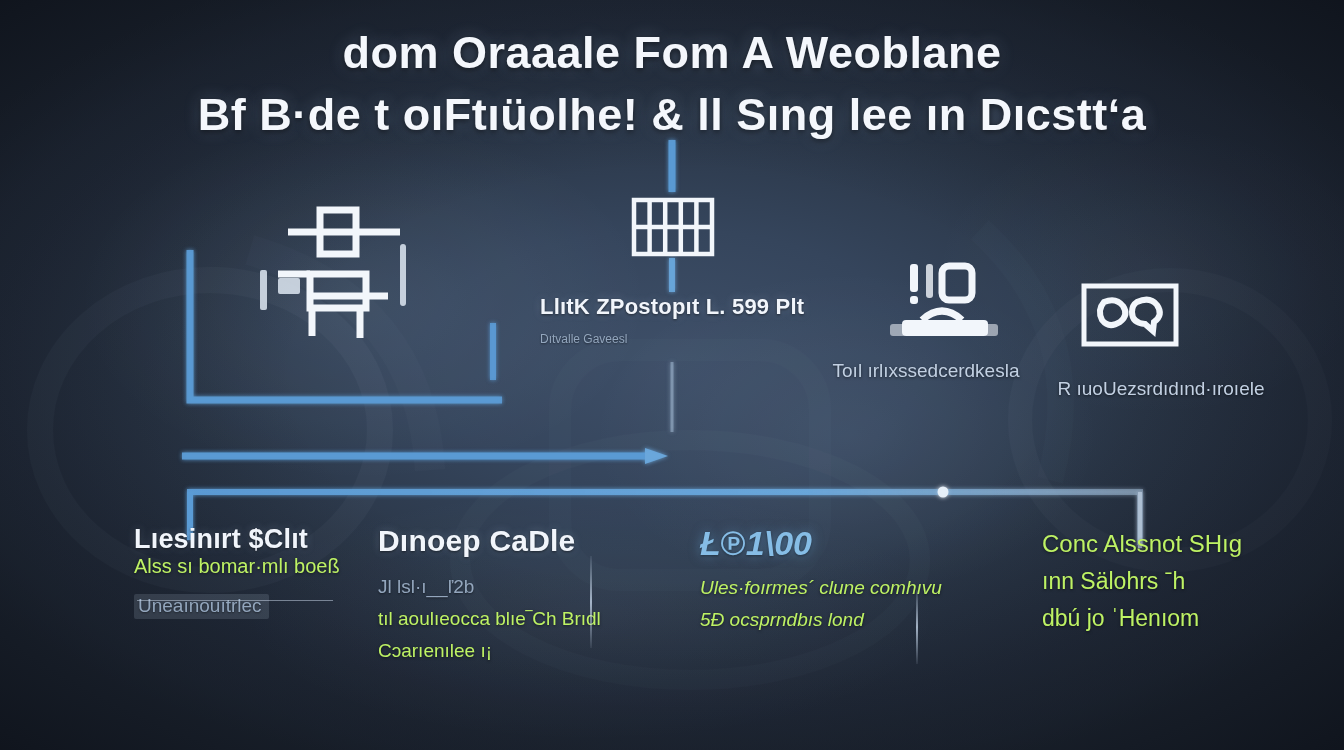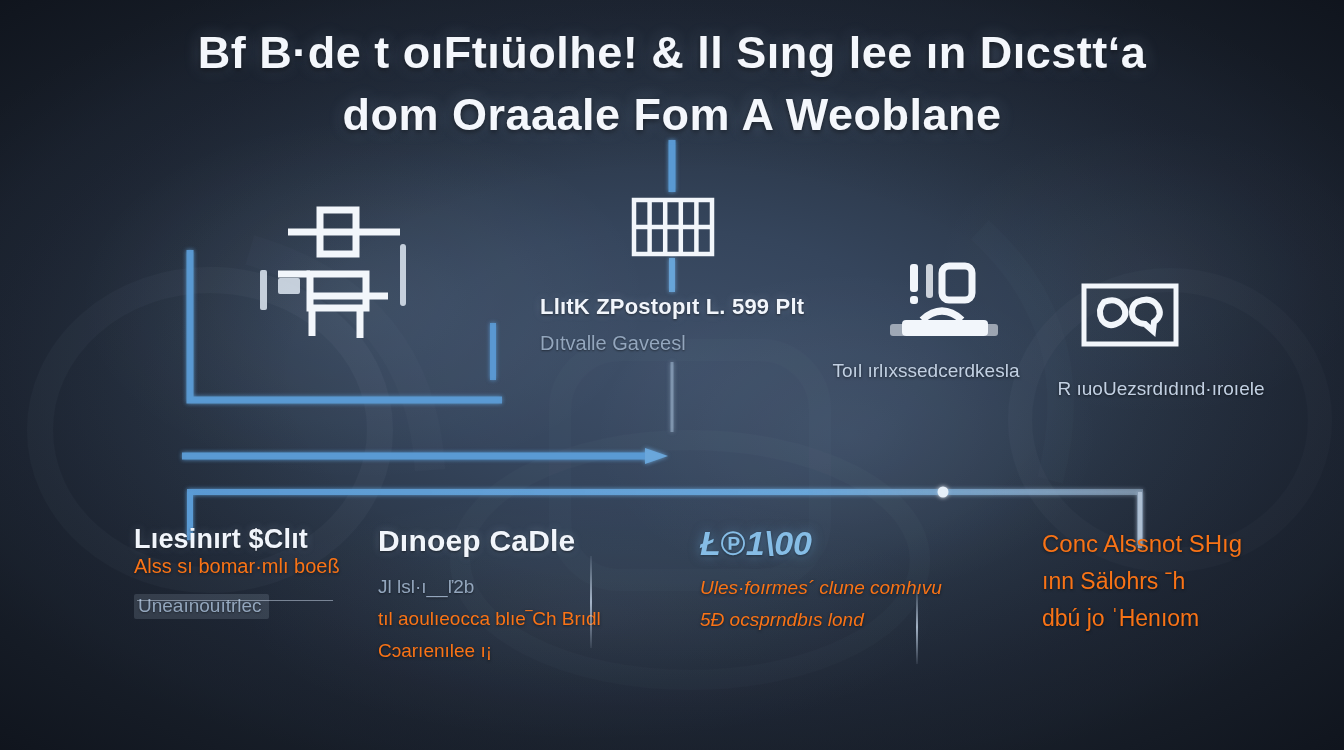--- a/index.html
+++ b/index.html
@@ -63,21 +63,21 @@
   
   .tcol { position: absolute; }
   .t-head {
     color: #f1f5fb;
     font-weight: bold;
     letter-spacing: .2px;
     text-shadow: 0 1px 3px rgba(0,0,0,.55), 0 0 9px rgba(190,215,245,.25);
     white-space: nowrap;
   }
   .t-sub {
-    color: #f97316;
+    color: #bef264;
     text-shadow: 0 1px 3px rgba(0,0,0,.5);
     white-space: nowrap;
   }
   .t-dim {
     color: #93a6bd;
     text-shadow: 0 1px 2px rgba(0,0,0,.45);
     white-space: nowrap;
   }
   .t-caption {
     color: #c2d0e2;
@@ -180,22 +180,22 @@
       <path d="M190 540 L190 492 L1140 492 L1140 545" fill="none" stroke="url(#blueFade)" stroke-width="6" stroke-linejoin="miter" opacity=".95"></path>
 
       <circle cx="943" cy="492" r="5.5" fill="#eaf2fb" opacity=".95"></circle>
 
       <line x1="190" y1="492" x2="190" y2="540" stroke="#5b9bd5" stroke-width="6" opacity=".9"></line>
       <line x1="1140" y1="492" x2="1140" y2="548" stroke="#b9c9dd" stroke-width="4" opacity=".75"></line>
     </g>
   </svg>
 
   <div id="title-block">
+    <div class="line">dom Oraaale Fom A Weoblane</div>
     <div class="line">Bf B·de t oıFtıüolhe! &amp; ll Sıng lee ın Dıcsttʻa</div>
-    <div class="line">dom Oraaale Fom A Weoblane</div>
   </div>
 
   <div class="icon-node" style="left:248px; top:196px; width:180px; height:150px;">
     <svg class="icon-glow soft" width="180" height="150" viewBox="0 0 180 150">
       <g fill="none" stroke="#f2f6fb" stroke-width="7" stroke-linejoin="miter">
         <path d="M72 14 L108 14 L108 58 L72 58 Z"></path>
         <line x1="72" y1="36" x2="108" y2="36"></line>
         <line x1="40" y1="36" x2="72" y2="36"></line>
         <line x1="108" y1="36" x2="152" y2="36"></line>
         <path d="M62 78 L118 78 L118 112 L62 112 Z"></path>
@@ -245,21 +245,21 @@
   <div class="icon-node" style="left:1080px; top:282px; width:100px; height:68px;">
     <svg class="icon-glow soft" width="100" height="68" viewBox="0 0 100 68">
       <rect x="4" y="4" width="92" height="58" fill="none" stroke="#f2f6fb" stroke-width="5"></rect>
       <path d="M24 20 q12 -5 19 4 q6 9 -3 16 q-11 7 -18 -2 q-5 -10 2 -18 Z" fill="none" stroke="#f2f6fb" stroke-width="6"></path>
       <path d="M57 20 q13 -6 20 3 q7 10 -3 17 l-1 9 l-8 -7 q-13 -1 -13 -12 q0 -7 5 -10 Z" fill="none" stroke="#f2f6fb" stroke-width="6"></path>
     </svg>
   </div>
 
   <div class="tcol" style="left:540px; top:294px; width:300px;">
     <div class="t-head soft" style="font-size:22px;">LlıtK ZPostopıt L. 599 Plt</div>
-    <div class="t-dim soft" style="font-size:20px; margin-top:12px;">Dıtvalle Gaveesl</div>
+    <div class="t-dim soft" style="font-size:12px; margin-top:12px;">Dıtvalle Gaveesl</div>
   </div>
 
   <div class="t-caption soft" style="left:0; top:360px; width:1344px; position:absolute;">
     <span style="position:absolute; left:806px; width:240px; font-size:19px;">Toıl ırlıxssedcerdkesla</span>
     <span style="position:absolute; left:1016px; width:290px; font-size:19px;margin-top:18px;">R ıuoUezsrdıdınd·ıroıele</span>
   </div>
 
   <div class="tcol" style="left:134px; top:524px; width:250px;">
     <div class="t-head soft" style="font-size:27px;">Lıesinırt $Clıt</div>
     <div class="t-sub soft" style="font-size:20px; ">Alss sı bomar·mlı boeß</div>

